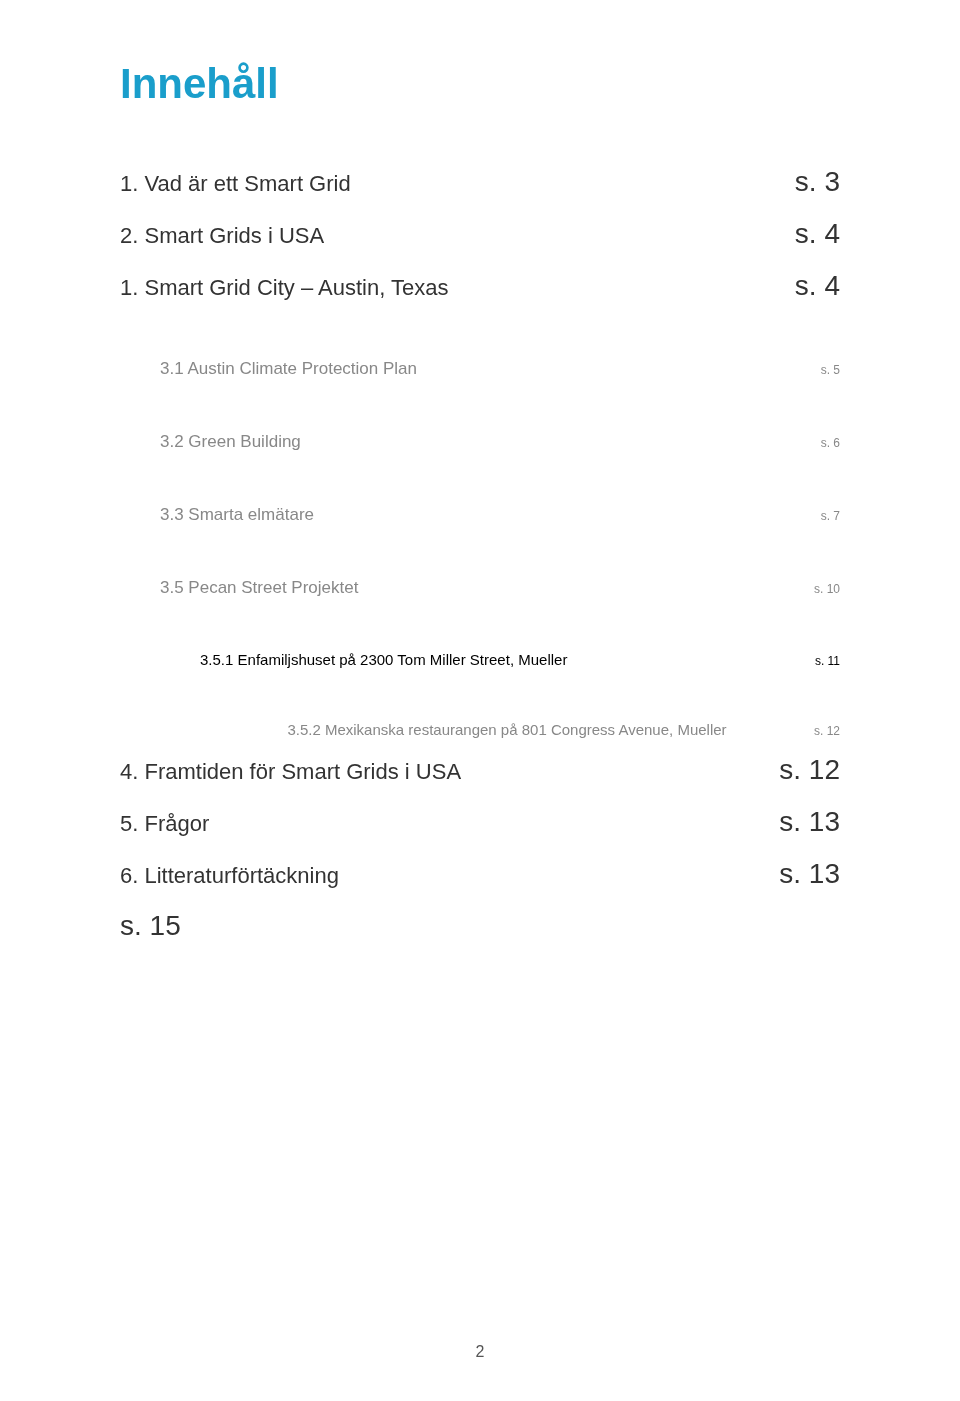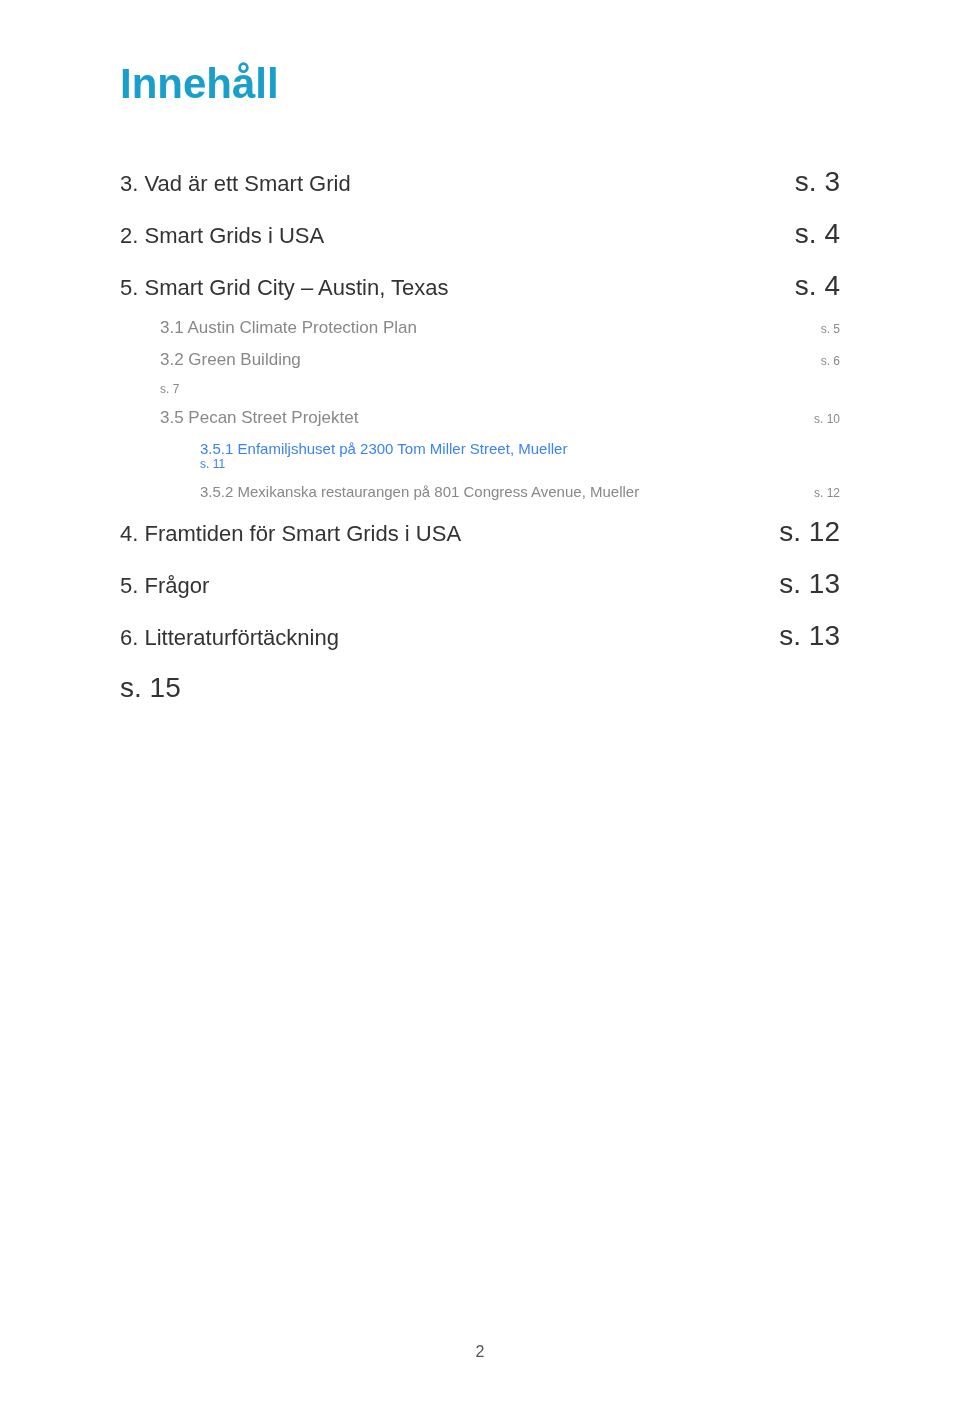--- a/index.html
+++ b/index.html
@@ -43,20 +43,21 @@
       font-size: 22px;
       color: #333333;
       padding: 10px 0;
     }
 
     .toc-row-sub {
       font-size: 17px;
       color: #888888;
       padding: 6px 0;
       padding-left: 40px;
+      margin-top: 41px;
     }
 
     .toc-label {
       flex: 1;
     }
 
     .toc-page {
       white-space: nowrap;
       font-size: inherit;
       color: inherit;
@@ -81,51 +82,52 @@
     }
   </style>
 </head>
 <body>
 
 <div class="page">
   <h1 class="page-title">Innehåll</h1>
 
   <div class="toc-container" id="toc-container">
       <div class="toc-row toc-row-main">
-        <span class="toc-label">3. Vad är ett Smart Grid</span>
+        <span class="toc-label">1. Vad är ett Smart Grid</span>
         <span class="toc-page">s. 3</span>
       </div>
       <div class="toc-row toc-row-main">
         <span class="toc-label">2. Smart Grids i USA</span>
         <span class="toc-page">s. 4</span>
       </div>
       <div class="toc-row toc-row-main">
-        <span class="toc-label">5. Smart Grid City – Austin, Texas</span>
+        <span class="toc-label">1. Smart Grid City – Austin, Texas</span>
         <span class="toc-page">s. 4</span>
       </div>
       <div class="toc-row toc-row-sub">
         <span class="toc-label">3.1 Austin Climate Protection Plan</span>
         <span class="toc-page">s. 5</span>
       </div>
       <div class="toc-row toc-row-sub">
         <span class="toc-label">3.2 Green Building</span>
         <span class="toc-page">s. 6</span>
       </div>
       <div class="toc-row toc-row-sub">
+        <span class="toc-label">3.3 Smarta elmätare</span>
         <span class="toc-page">s. 7</span>
       </div>
       <div class="toc-row toc-row-sub">
         <span class="toc-label">3.5 Pecan Street Projektet</span>
         <span class="toc-page">s. 10</span>
       </div>
-      <div class="toc-row toc-row-sub" style="padding-left: 80px; font-size: 15px; color: #3b82f6; flex-direction: column;">
+      <div class="toc-row toc-row-sub" style="padding-left: 80px; font-size: 15px; color: #000000;">
         <span class="toc-label">3.5.1 Enfamiljshuset på 2300 Tom Miller Street, Mueller</span>
         <span class="toc-page">s. 11</span>
       </div>
-      <div class="toc-row toc-row-sub" style="padding-left: 80px; font-size: 15px; color: rgb(136, 136, 136);">
+      <div class="toc-row toc-row-sub" style="padding-left: 80px; font-size: 15px; color: rgb(136, 136, 136); text-align: center;">
         <span class="toc-label">3.5.2 Mexikanska restaurangen på 801 Congress Avenue, Mueller</span>
         <span class="toc-page">s. 12</span>
       </div>
       <div class="toc-row toc-row-main">
         <span class="toc-label">4. Framtiden för Smart Grids i USA</span>
         <span class="toc-page">s. 12</span>
       </div>
       <div class="toc-row toc-row-main">
         <span class="toc-label">5. Frågor</span>
         <span class="toc-page">s. 13</span>

